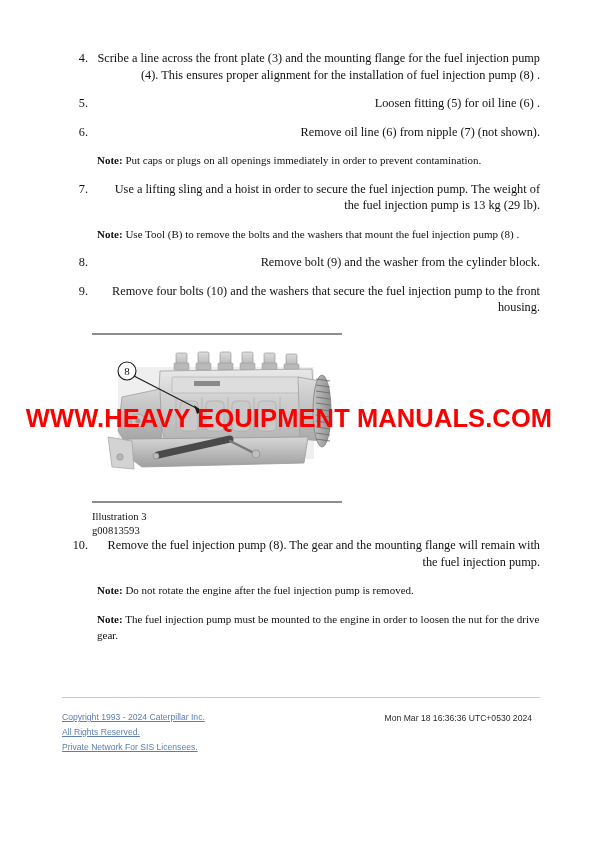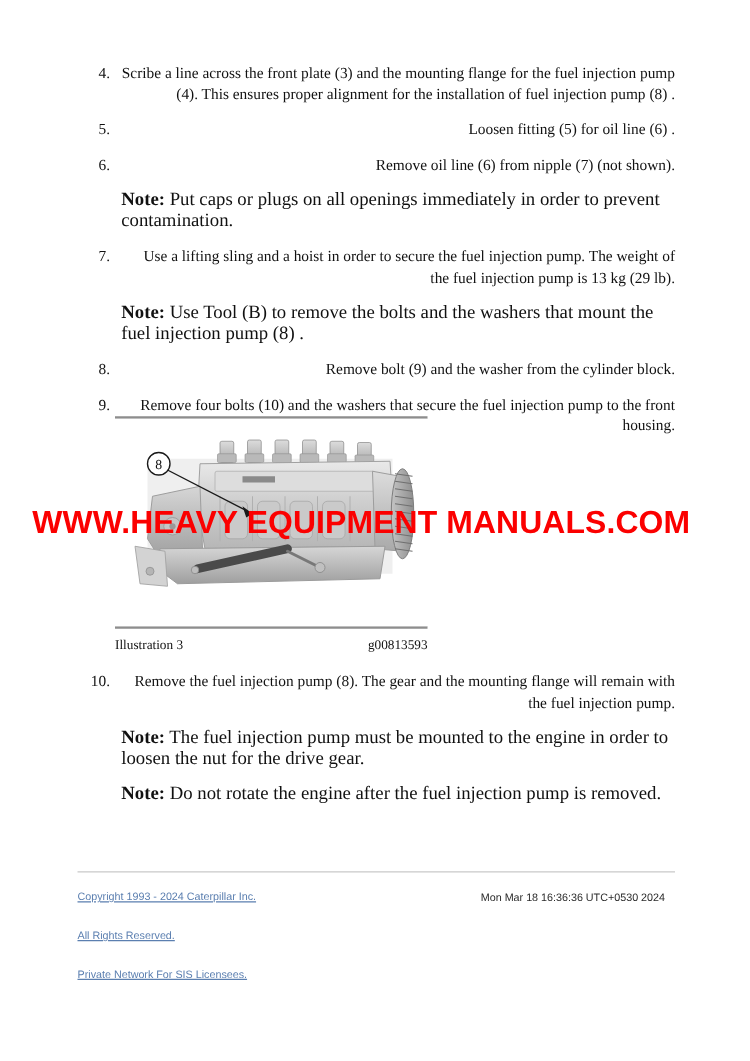--- a/index.html
+++ b/index.html
@@ -46,21 +46,21 @@
     flex: 1 1 auto;
     padding-left: 9px;
     font-size: 12.3px;
     line-height: 16.5px;
     text-align: right;
     color: #111;
   }
   .note {
     margin: 0 0 12px 35px;
     width: 443px;
-    font-size: 15px;
+    font-size: 11px;
     line-height: 16.5px;
     color: #111;
   }
   .note-label {
     font-weight: bold;
   }
   .note-text { }
 
   
   .figure {
@@ -96,20 +96,21 @@
 
   .fig-caption {
     display: flex;
     justify-content: space-between;
     align-items: baseline;
     width: 250px;
     margin-top: 7px;
     font-size: 10.6px;
     line-height: 14px;
     color: #111;
+    flex-direction: column;
   }
 
   
   .watermark {
     position: absolute;
     left: 0;
     top: 404px;
     width: 578px;
     text-align: center;
     font-family: "Liberation Sans", sans-serif;
@@ -137,21 +138,21 @@
     top: 711px;
     width: 478px;
     display: flex;
     justify-content: space-between;
     align-items: flex-start;
     font-family: "Liberation Sans", sans-serif;
   }
   .footer-links {
     display: flex;
     flex-direction: column;
-    gap: 19px;
+    gap: 3px;
   }
   .footer-link {
     font-size: 8.6px;
     line-height: 12px;
     color: #5b7fb0;
     text-decoration: underline;
     white-space: nowrap;
   }
   .footer-stamp {
     font-size: 8.6px;
@@ -327,26 +328,26 @@
 
   <div class="steps" style="top:537px;">
 
     <div class="step">
       <div class="step-num">10.</div>
       <div class="step-body">Remove the fuel injection pump (8). The gear and the mounting flange will remain with the fuel injection pump.</div>
     </div>
 
     <div class="note">
       <span class="note-label">Note:</span>
-      <span class="note-text">The fuel injection pump must be mounted to the engine in order to loosen the nut for the drive gear.</span>
+      <span class="note-text">Do not rotate the engine after the fuel injection pump is removed.</span>
     </div>
 
     <div class="note">
       <span class="note-label">Note:</span>
-      <span class="note-text">Do not rotate the engine after the fuel injection pump is removed.</span>
+      <span class="note-text">The fuel injection pump must be mounted to the engine in order to loosen the nut for the drive gear.</span>
     </div>
 
 
   </div>
 
   <div class="footer-divider"></div>
 
   <div class="footer">
     <div class="footer-links">
       <a class="footer-link" href="#">Copyright 1993 - 2024 Caterpillar Inc.</a>

